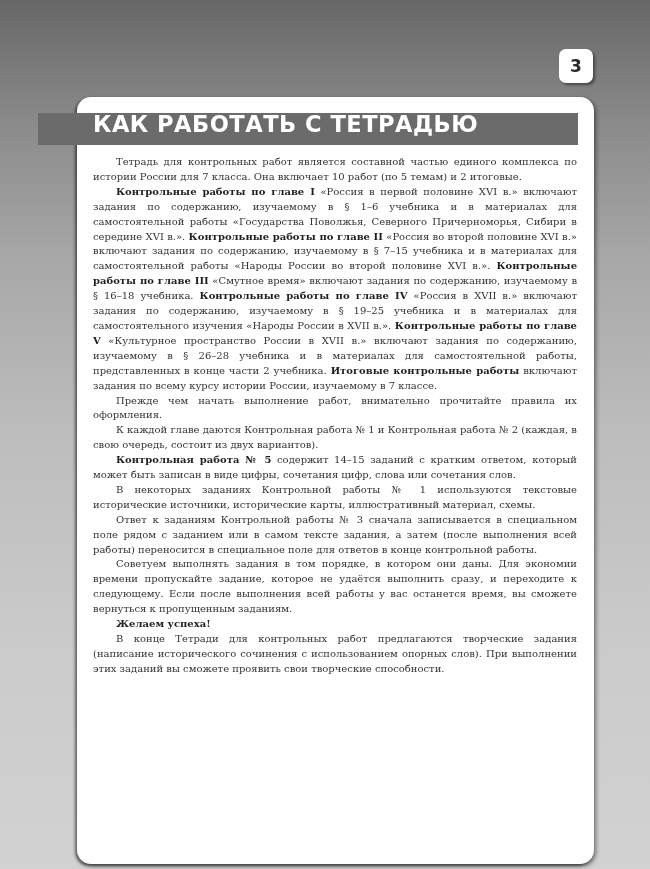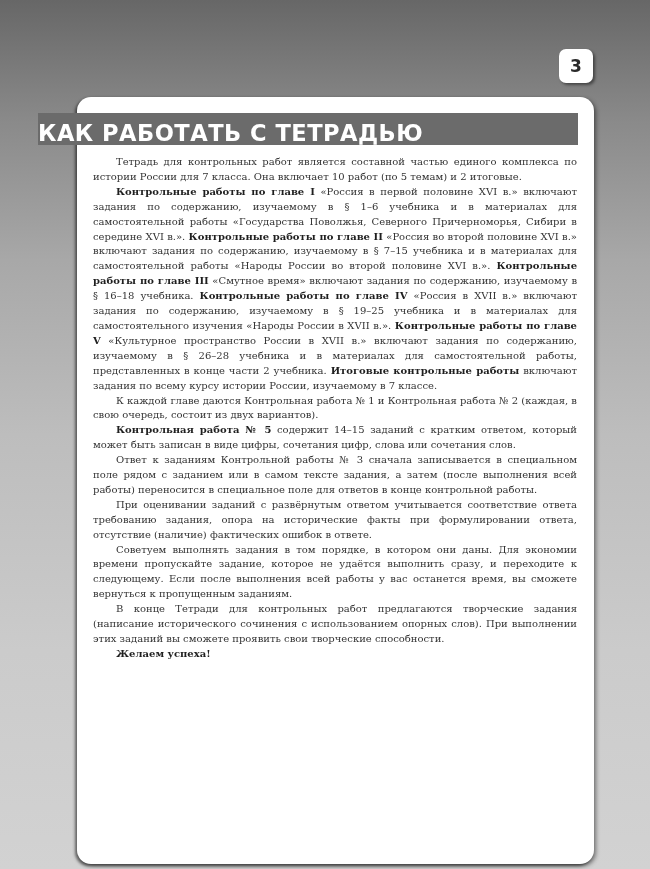--- a/index.html
+++ b/index.html
@@ -42,22 +42,23 @@
     box-shadow: -2px 2px 3px rgba(0,0,0,0.5), 2px 2px 4px rgba(0,0,0,0.45);
   }
   .title-bar {
     position: absolute;
     left: 38px;
     top: 113px;
     width: 540px;
     height: 32px;
     background: #6b6b6b;
     box-sizing: border-box;
+    padding-left: 55px;
     display: flex;
-    align-items: flex-end;
+    align-items: flex-start;
   }
   .title-text {
     font-family: "DejaVu Sans", "Liberation Sans", sans-serif;
     font-weight: bold;
     font-size: 23px;
     color: #ffffff;
     letter-spacing: 0.5px;
     line-height: 1;
     transform: scaleX(0.98);
     transform-origin: left center;
@@ -92,29 +93,30 @@
 
 <div class="title-bar">
   <span class="title-text">КАК РАБОТАТЬ С ТЕТРАДЬЮ</span>
 </div>
 
 <div class="content">
   <p><span>Тетрадь для контрольных работ является составной частью единого комплекса по истории России для 7 класса. Она включает 10 работ (по 5 темам) и 2 итоговые.</span></p>
 
   <p><b>Контрольные работы по главе I</b><span> «Россия в первой половине XVI в.» включают задания по содержанию, изучаемому в § 1–6 учебника и в материалах для самостоятельной работы «Государства Поволжья, Северного Причерноморья, Сибири в середине XVI в.». </span><b>Контрольные работы по главе II</b><span> «Россия во второй половине XVI в.» включают задания по содержанию, изучаемому в § 7–15 учебника и в материалах для самостоятельной работы «Народы России во второй половине XVI в.». </span><b>Контрольные работы по главе III</b><span> «Смутное время» включают задания по содержанию, изучаемому в § 16–18 учебника. </span><b>Контрольные работы по главе IV</b><span> «Россия в XVII в.» включают задания по содержанию, изучаемому в § 19–25 учебника и в материалах для самостоятельного изучения «Народы России в XVII в.». </span><b>Контрольные работы по главе V</b><span> «Культурное пространство России в XVII в.» включают задания по содержанию, изучаемому в § 26–28 учебника и в материалах для самостоятельной работы, представленных в конце части 2 учебника. </span><b>Итоговые контрольные работы</b><span> включают задания по всему курсу истории России, изучаемому в 7 классе.</span></p>
 
+  <p><span>Прежде чем начать выполнение работ, внимательно прочитайте правила их оформления.</span></p>
 
   <p><span>К каждой главе даются Контрольная работа № 1 и Контрольная работа № 2 (каждая, в свою очередь, состоит из двух вариантов).</span></p>
 
   <p><b>Контрольная работа № 5</b><span> содержит 14–15 заданий с кратким ответом, который может быть записан в виде цифры, сочетания цифр, слова или сочетания слов.</span></p>
 
+  <p><span>В некоторых заданиях Контрольной работы № 1 используются текстовые исторические источники, исторические карты, иллюстративный материал, схемы.</span></p>
 
   <p><span>Ответ к заданиям Контрольной работы № 3 сначала записывается в специальном поле рядом с заданием или в самом тексте задания, а затем (после выполнения всей работы) переносится в специальное поле для ответов в конце контрольной работы.</span></p>
 
 
-  <p><span>При оценивании заданий с развёрнутым ответом учитывается соответствие ответа требованию задания, опора на исторические факты при формулировании ответа, отсутствие (наличие) фактических ошибок в ответе.</span></p>
 
   <p><span>Советуем выполнять задания в том порядке, в котором они даны. Для экономии времени пропускайте задание, которое не удаётся выполнить сразу, и переходите к следующему. Если после выполнения всей работы у вас останется время, вы сможете вернуться к пропущенным заданиям.</span></p>
 
+  <p><b>Желаем успеха!</b></p>
+
   <p><span>В конце Тетради для контрольных работ предлагаются творческие задания (написание исторического сочинения с использованием опорных слов). При выполнении этих заданий вы сможете проявить свои творческие способности.</span></p>
-
-  <p><b>Желаем успеха!</b></p>
 </div>
 
 </body></html>

